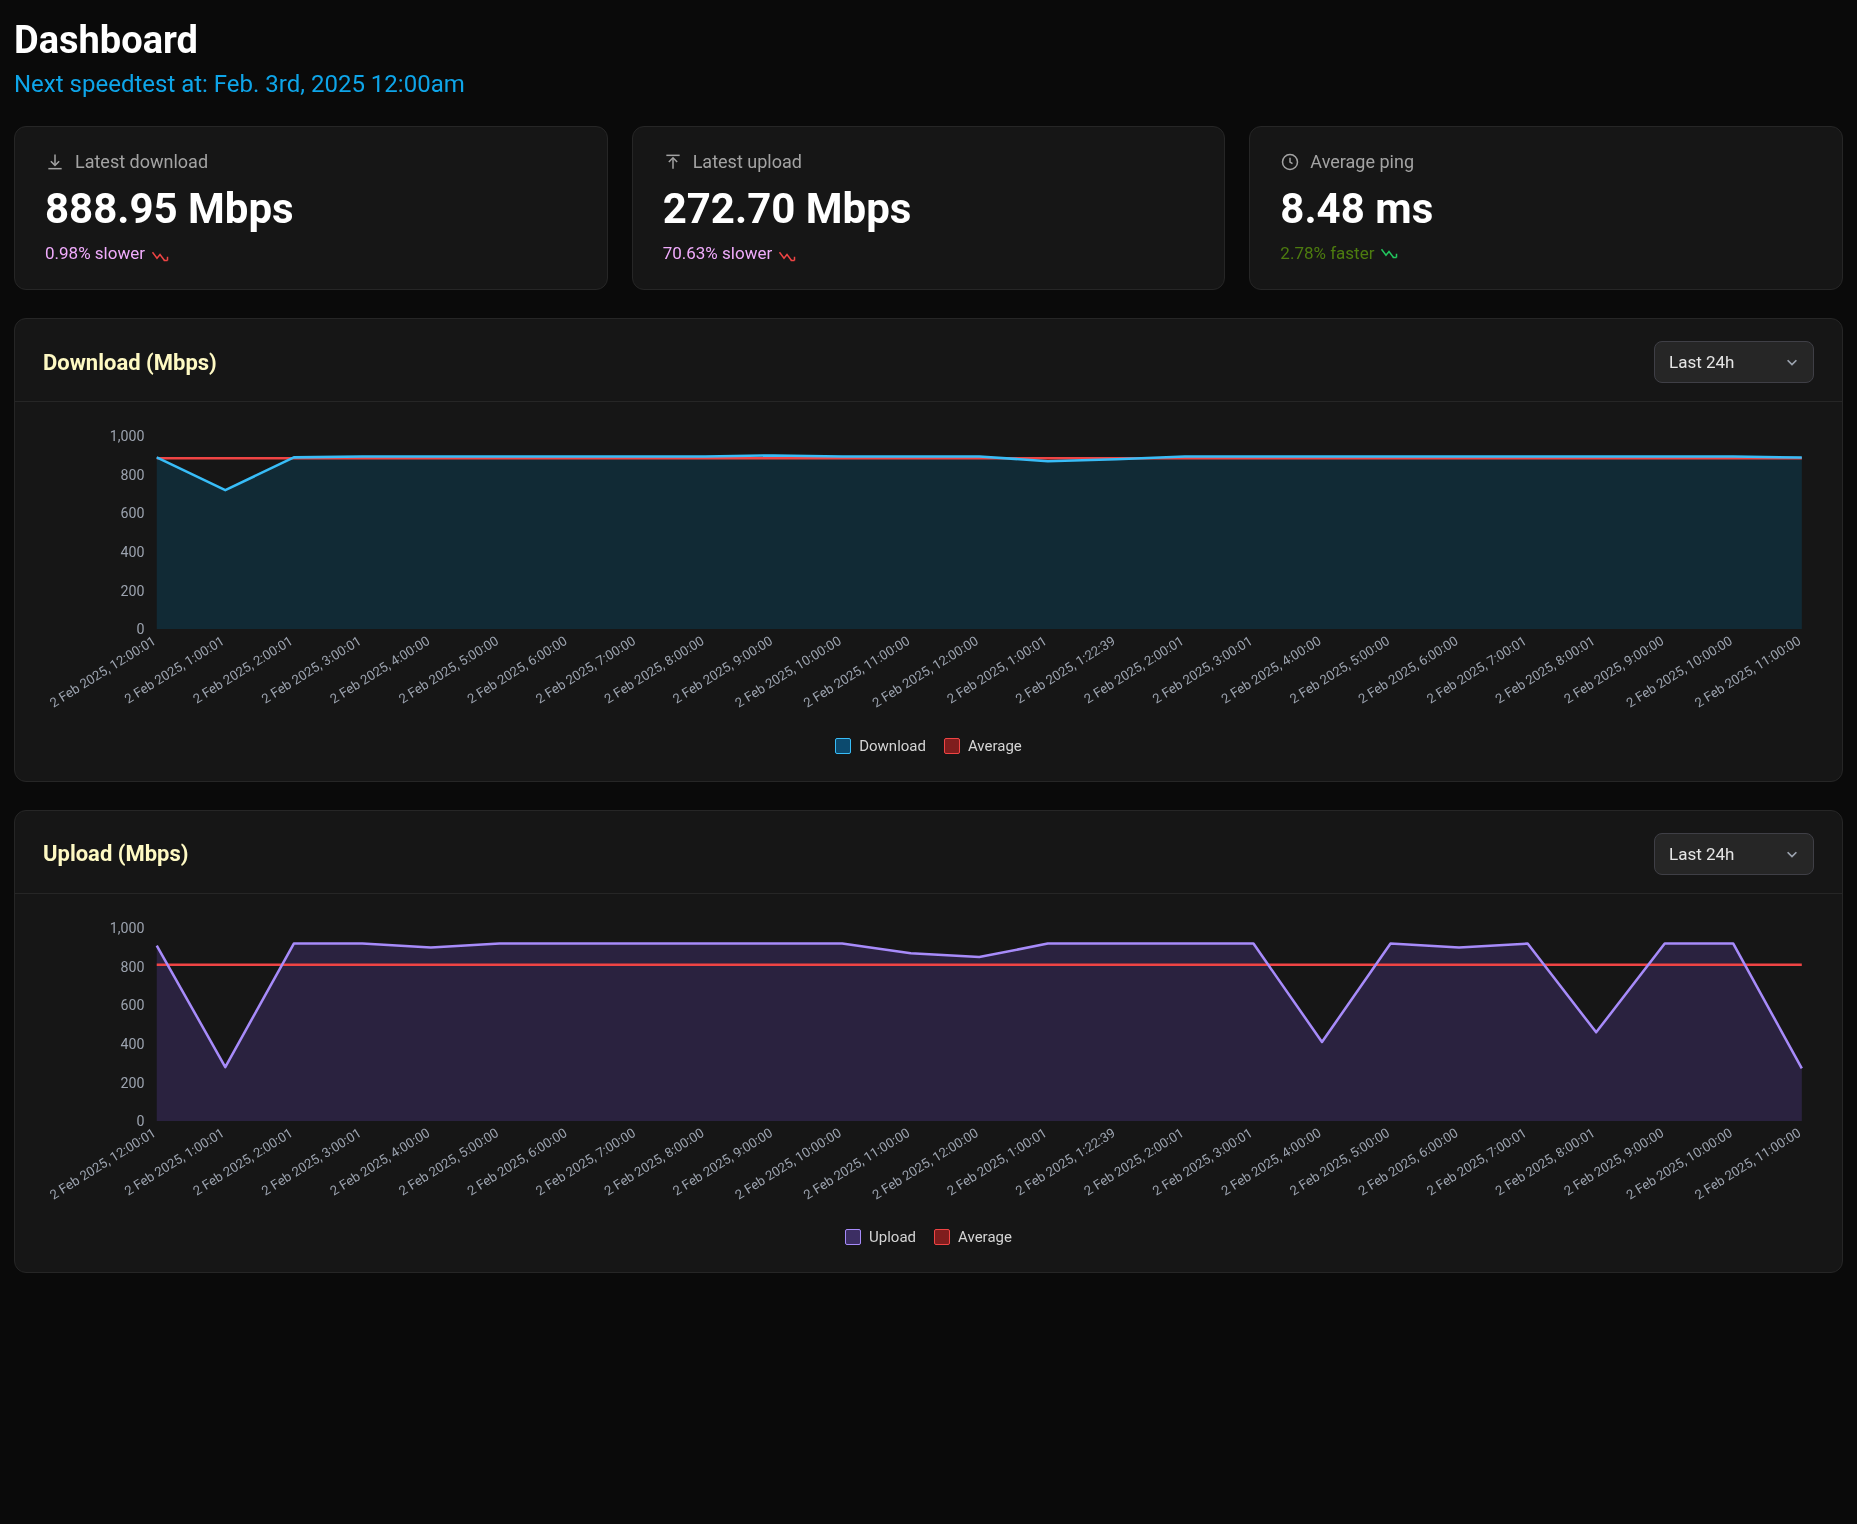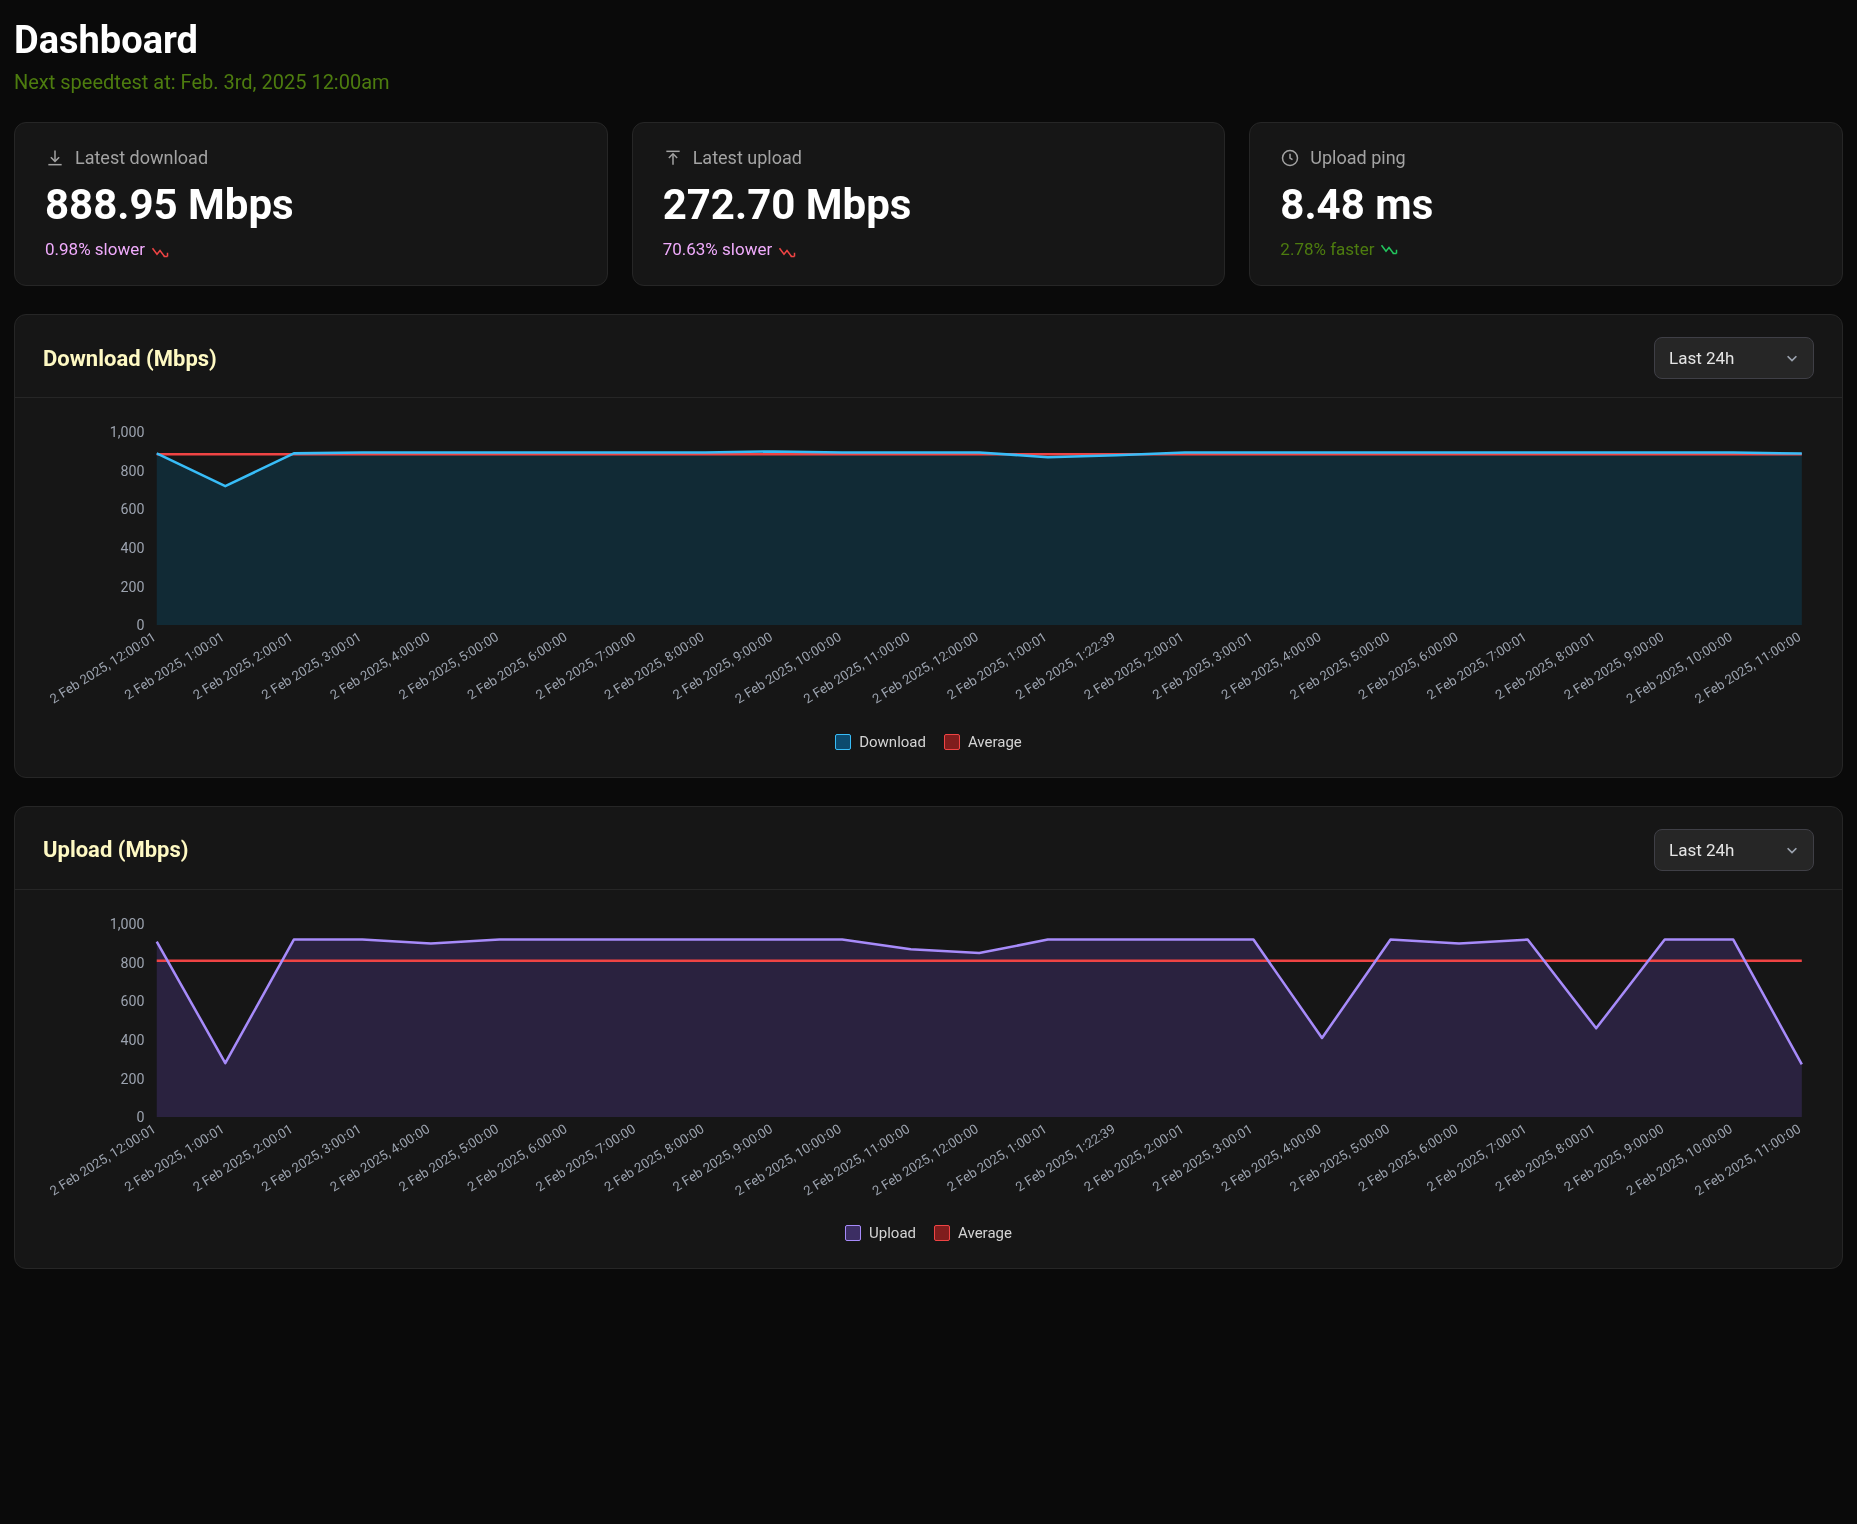--- a/index.html
+++ b/index.html
@@ -10,22 +10,22 @@
     padding: 18px 14px;
     width: 1857px;
   }
   .page-title {
     font-size: 38px;
     font-weight: 700;
     color: #fff;
     margin-bottom: 8px;
   }
   .subtitle {
-    font-size: 20px;
-    color: #4d7c0f;
+    font-size: 24px;
+    color: #0ea5e9;
     margin-bottom: 28px;
   }
   .stats-row {
     display: flex;
     gap: 24px;
     margin-bottom: 28px;
   }
   .stat-card {
     flex: 1;
     background: #161616;
@@ -153,21 +153,21 @@
       </svg>
     </div>
   </div>
 
   <div class="stat-card">
     <div class="stat-head">
       <svg class="icon" viewBox="0 0 24 24" fill="none" stroke="#a3a3a3" stroke-width="1.8">
         <circle cx="12" cy="12" r="9"></circle>
           <path d="M12 7v5l3 2"></path>
       </svg>
-      <span>Upload ping</span>
+      <span>Average ping</span>
     </div>
     <div class="stat-value">8.48 ms</div>
     <div class="stat-delta delta-green">
       <span>2.78% faster</span>
       <svg class="trend-icon" viewBox="0 0 24 16" fill="none" stroke="#22c55e" stroke-width="2">
         <path d="M2 3l6 8 4-5 6 8"></path>
           <path d="M22 14h-5"></path>
           <path d="M22 14v-5"></path>
       </svg>
     </div>

